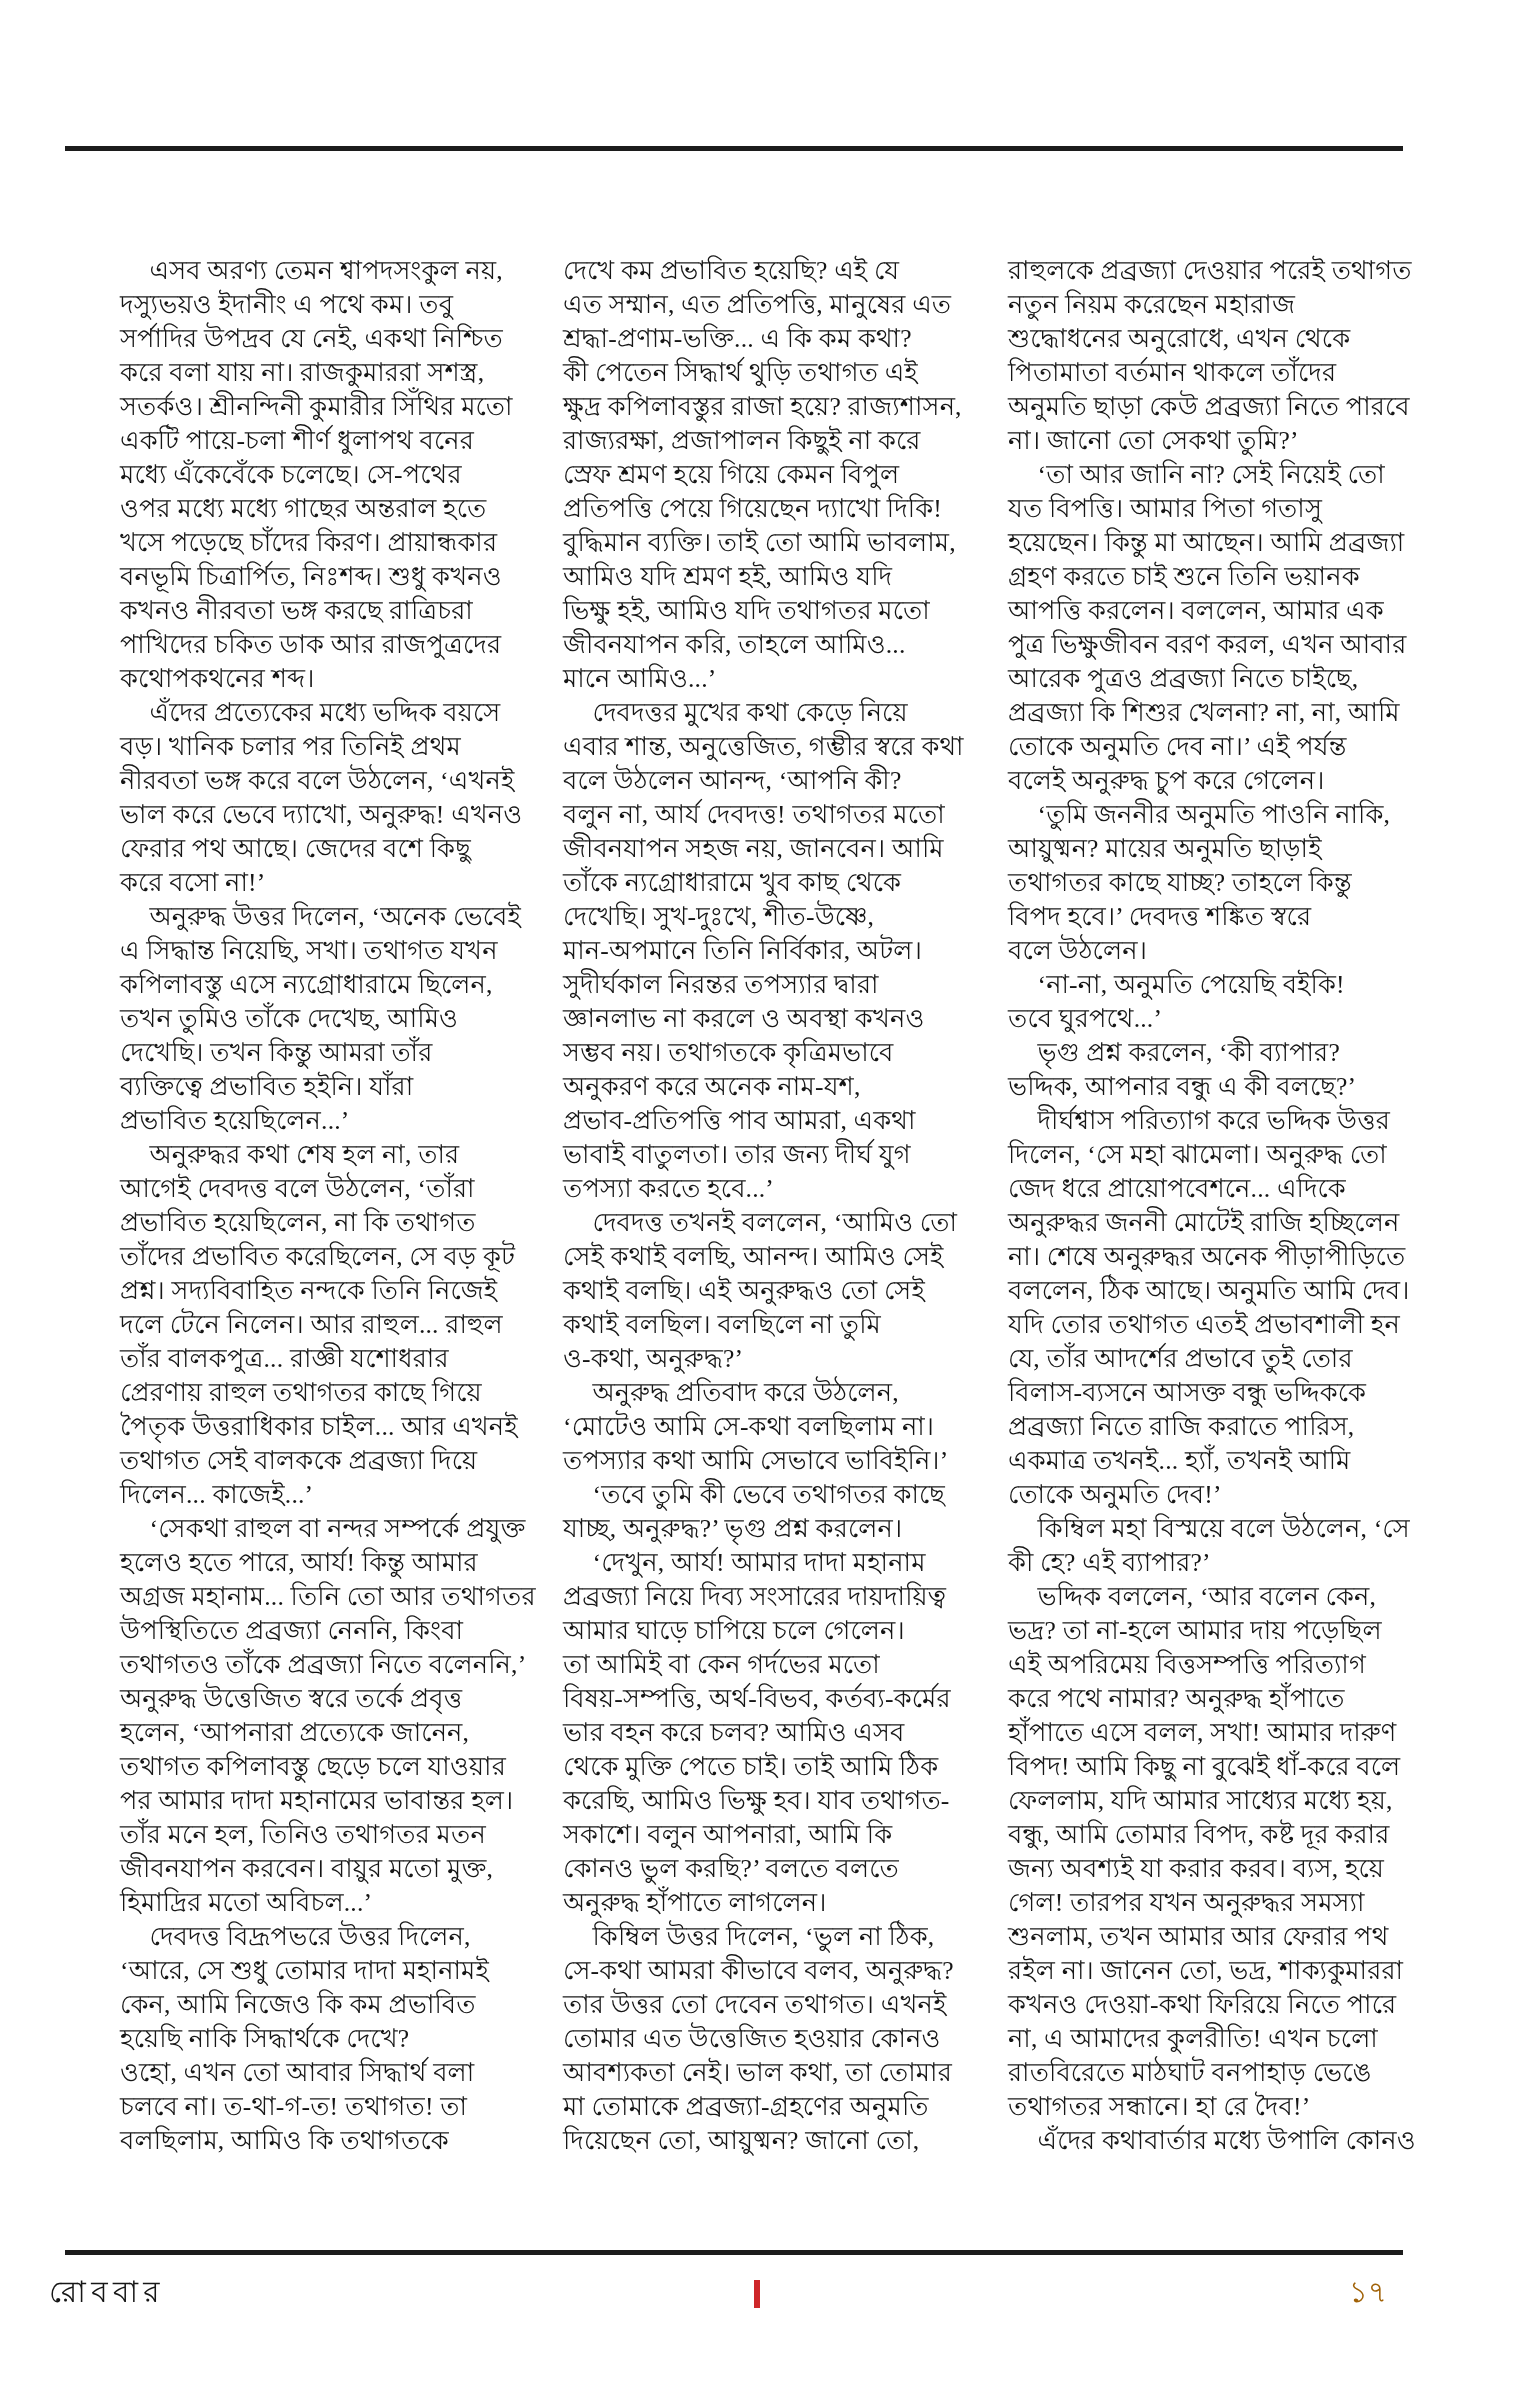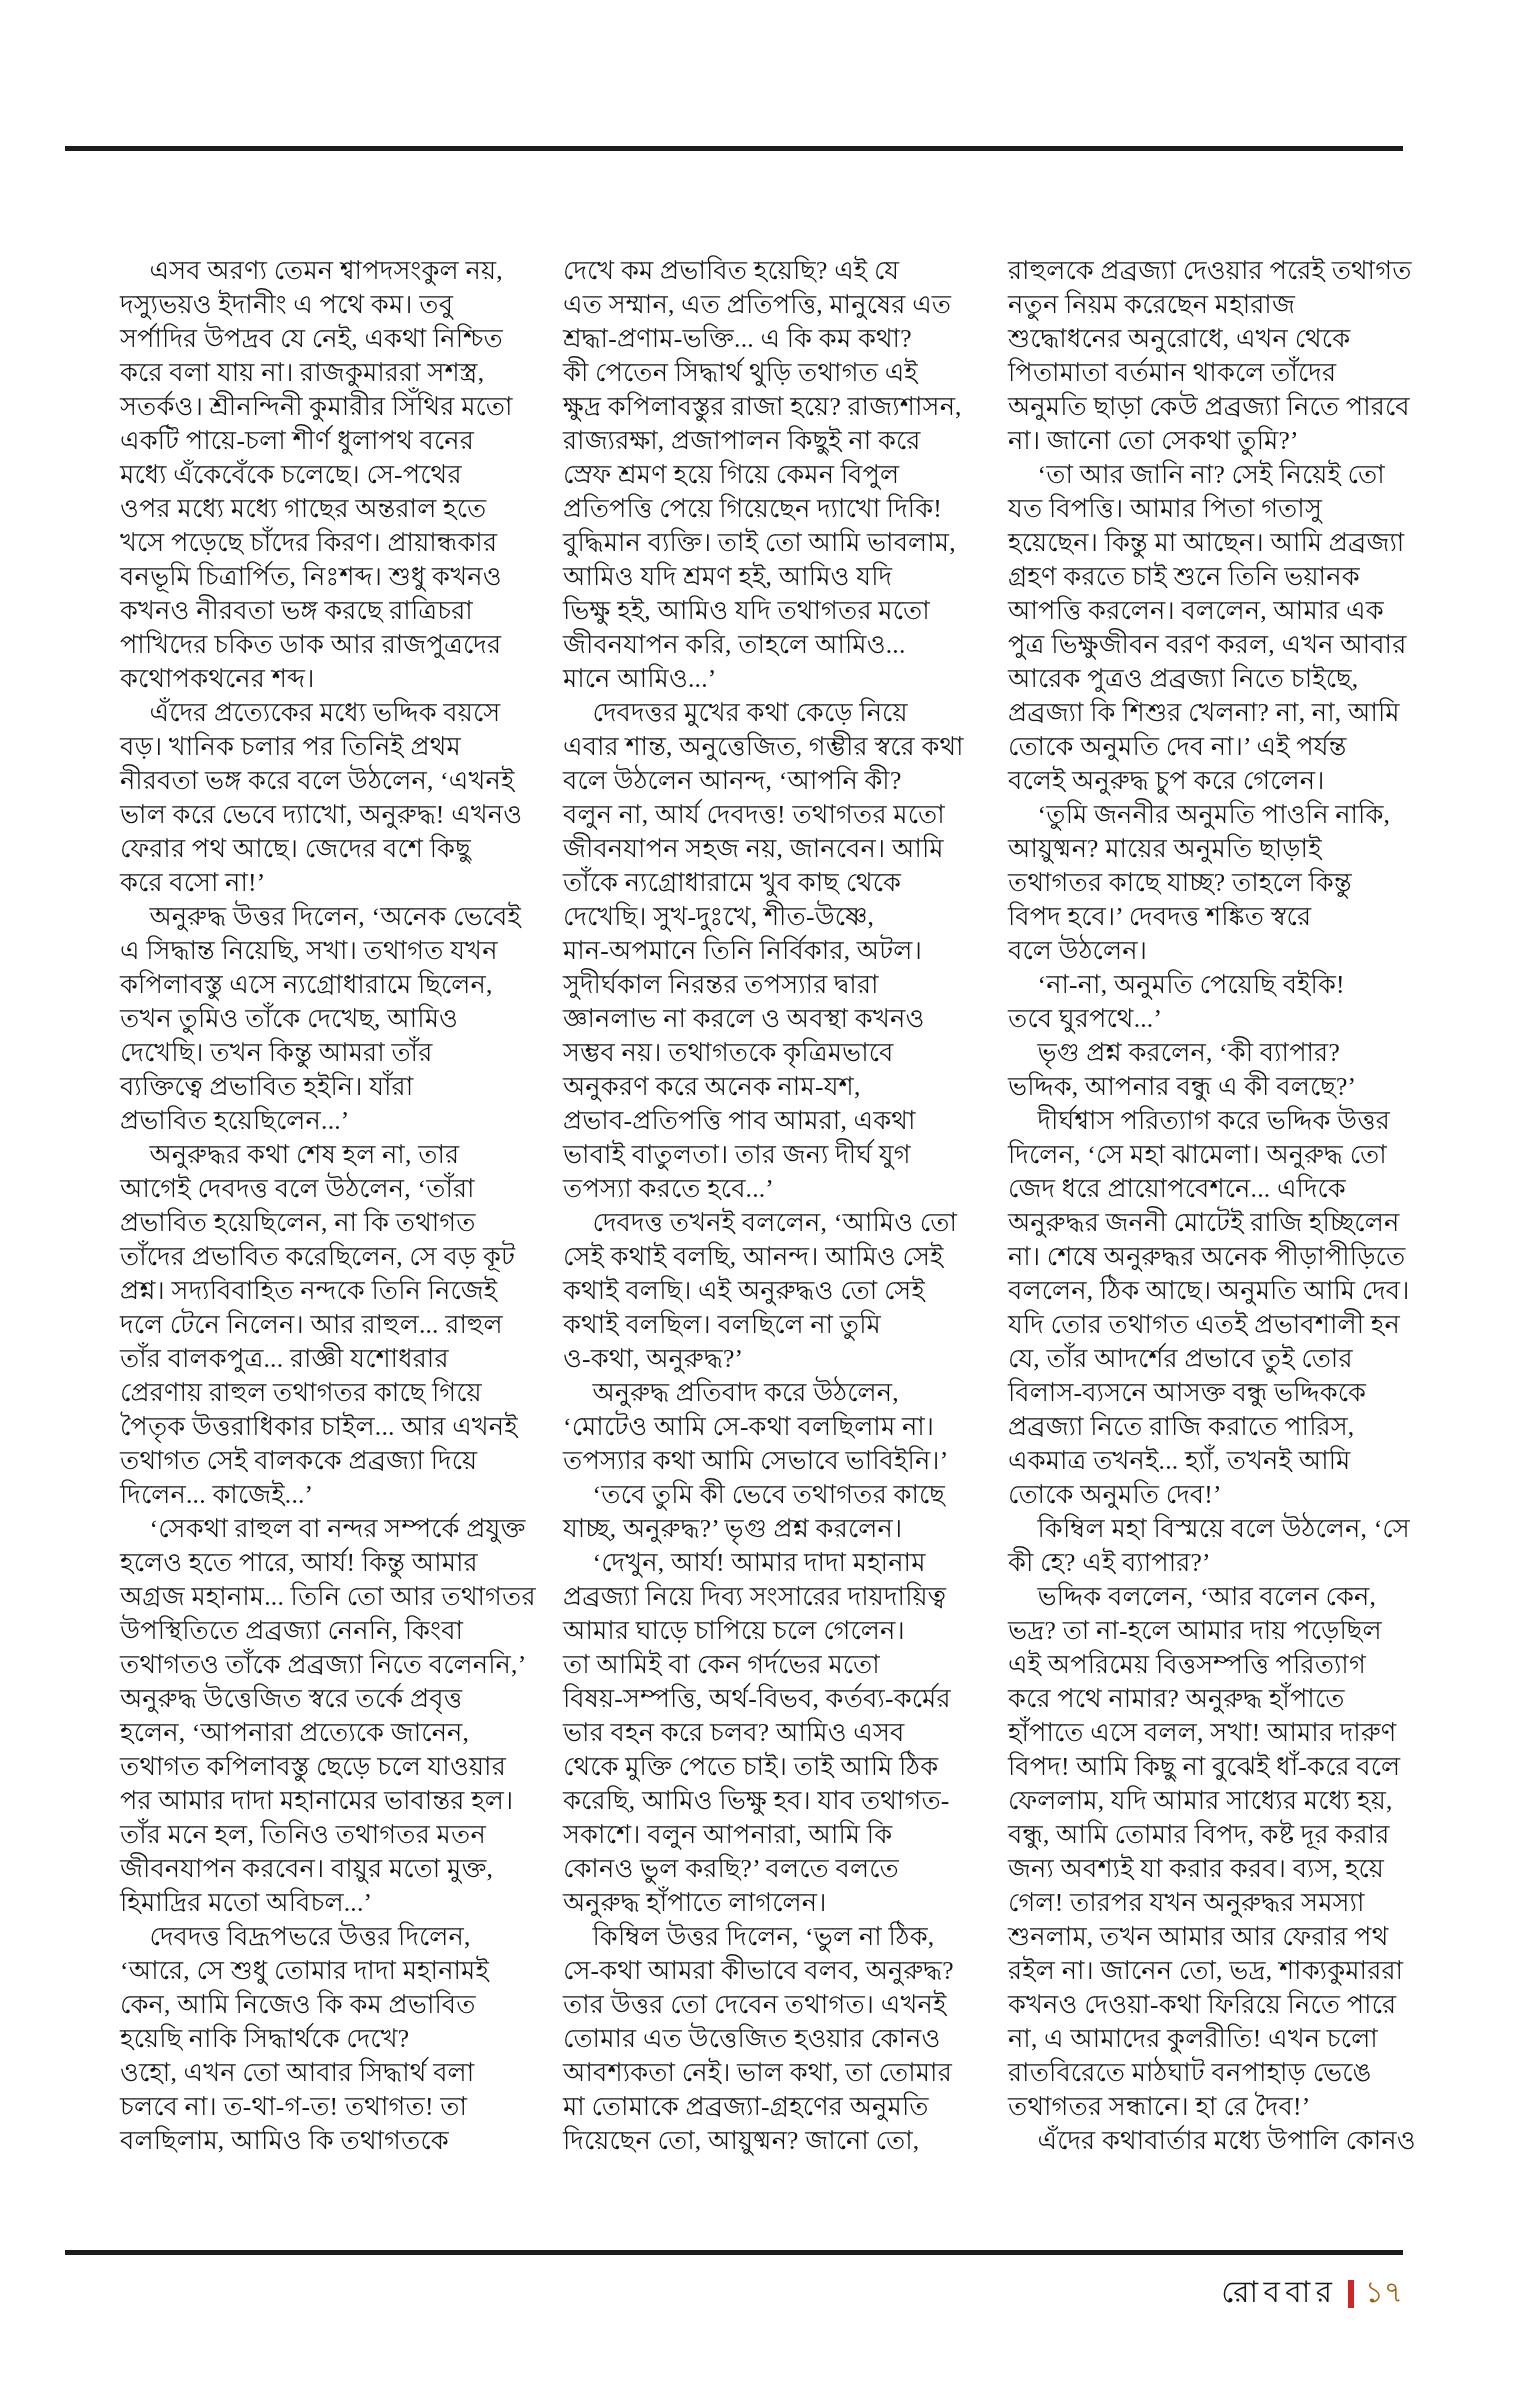--- a/index.html
+++ b/index.html
@@ -37,25 +37,25 @@
   #col-2 { left: 563px;  width: 399px; }
   #col-3 { left: 1008px; width: 403px; }
   .line {
     height: 34px;
     white-space: nowrap;
     overflow: visible;
   }
   .line.indent { padding-left: 29.5px; }
   #footer {
     position: absolute;
-    left: 65px;
+    left: 49px;
     top: 2269px;
     width: 1338px;
     display: flex;
-    justify-content: flex-end;
+    justify-content: space-between;
     align-items: center;
     gap: 11px;
   }
   #footer .mag-name {
     font-size: 29.5px;
     letter-spacing: 5.4px;
     color: #161616;
   }
   #footer .red-sep {
     display: inline-block;

